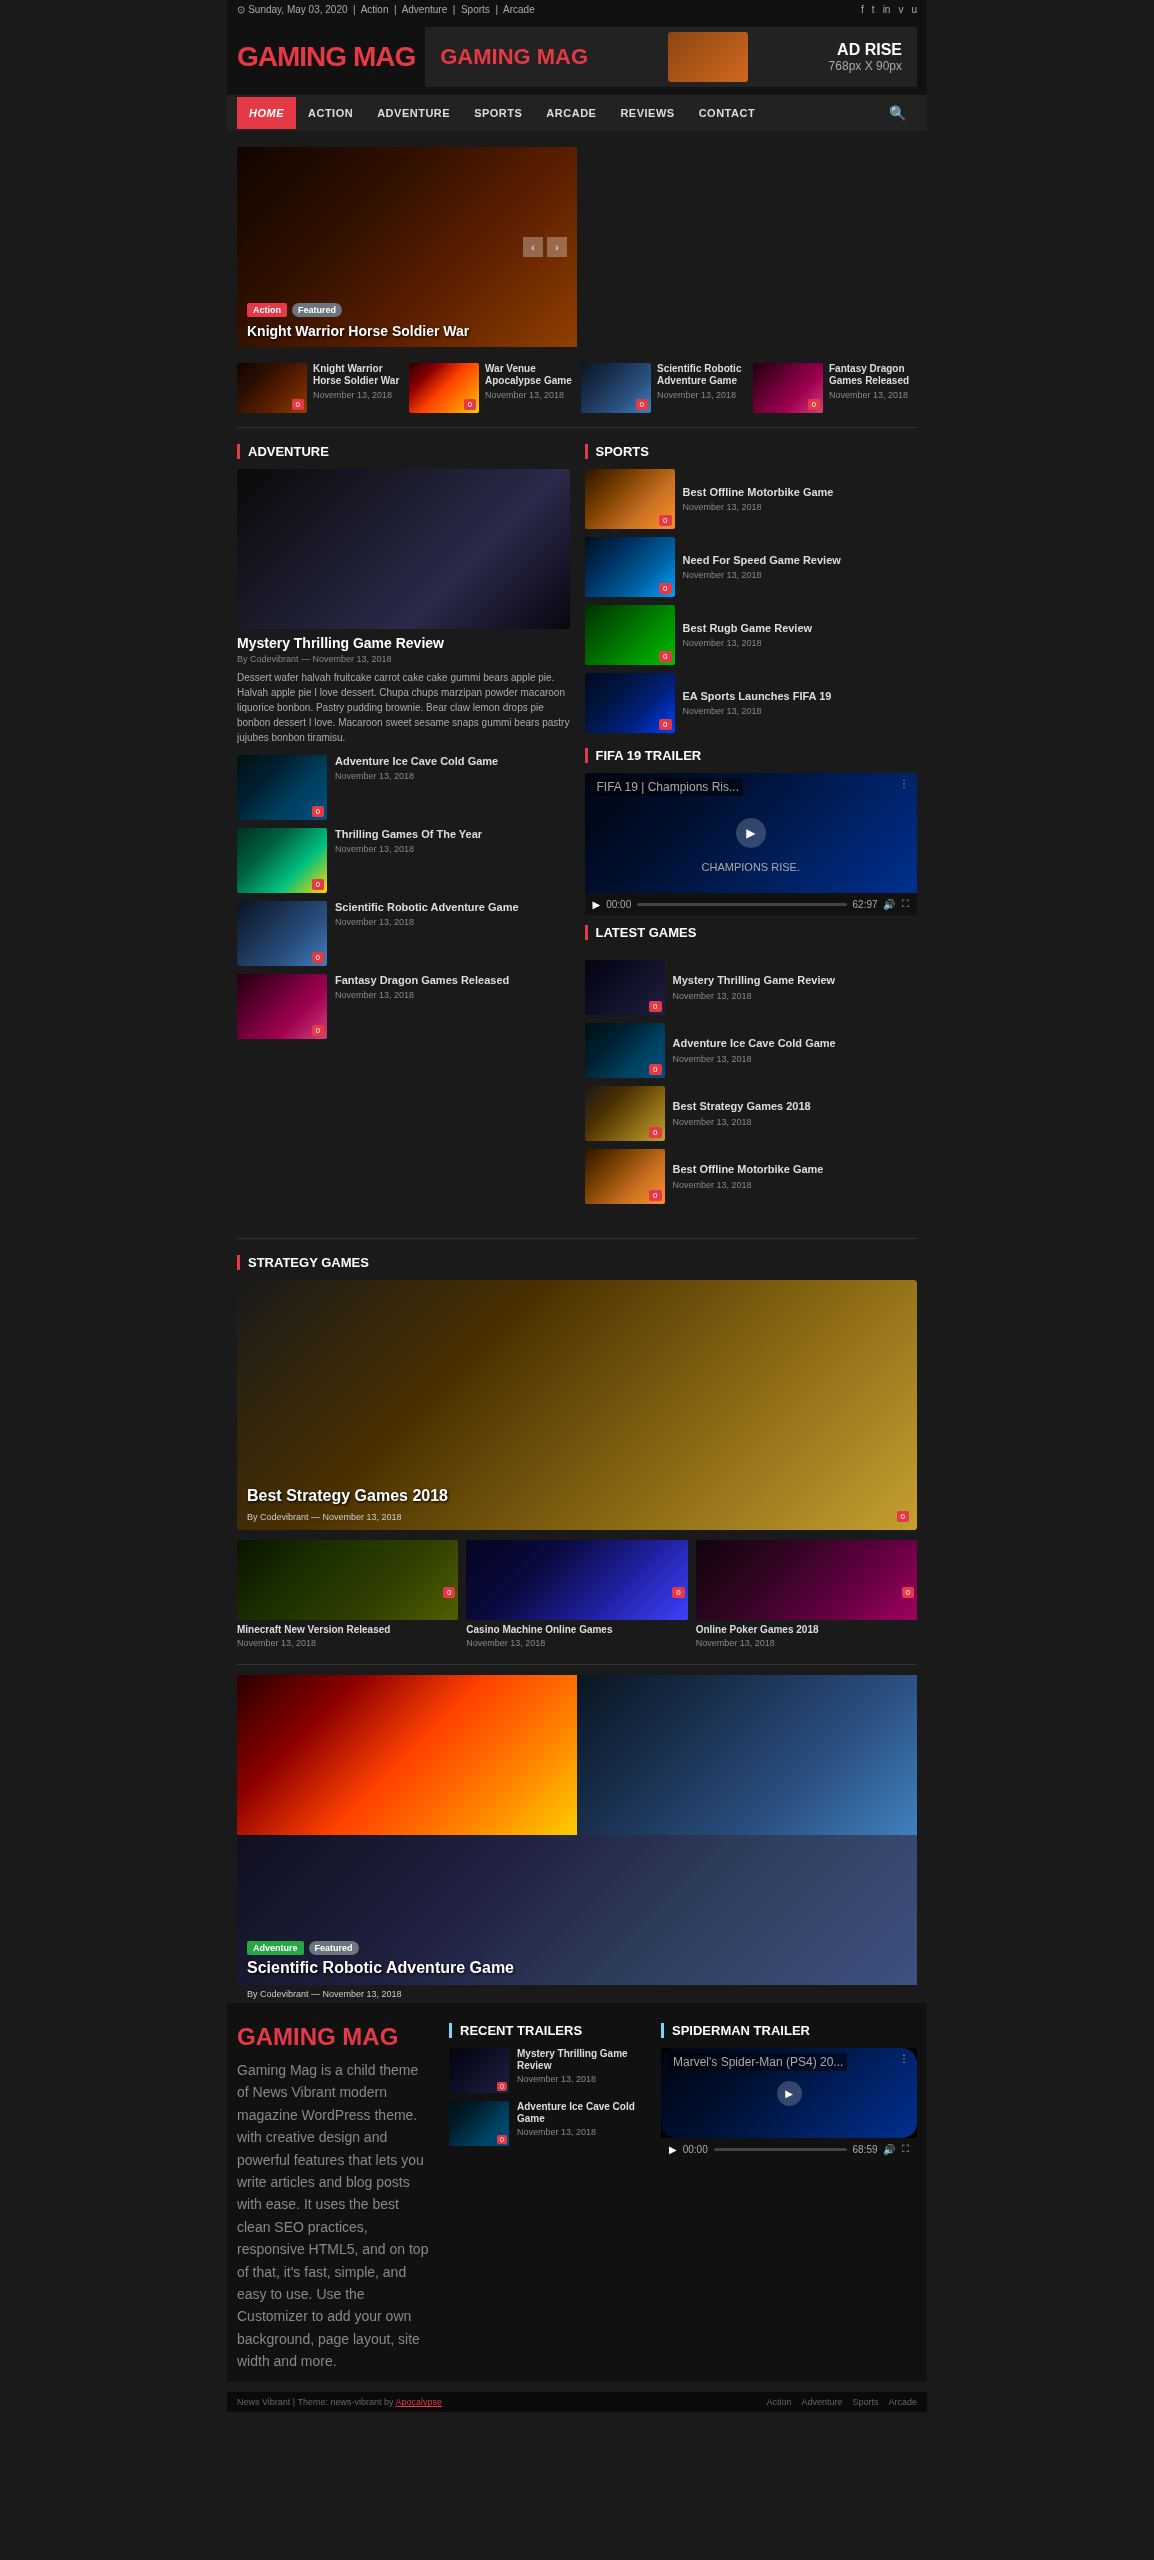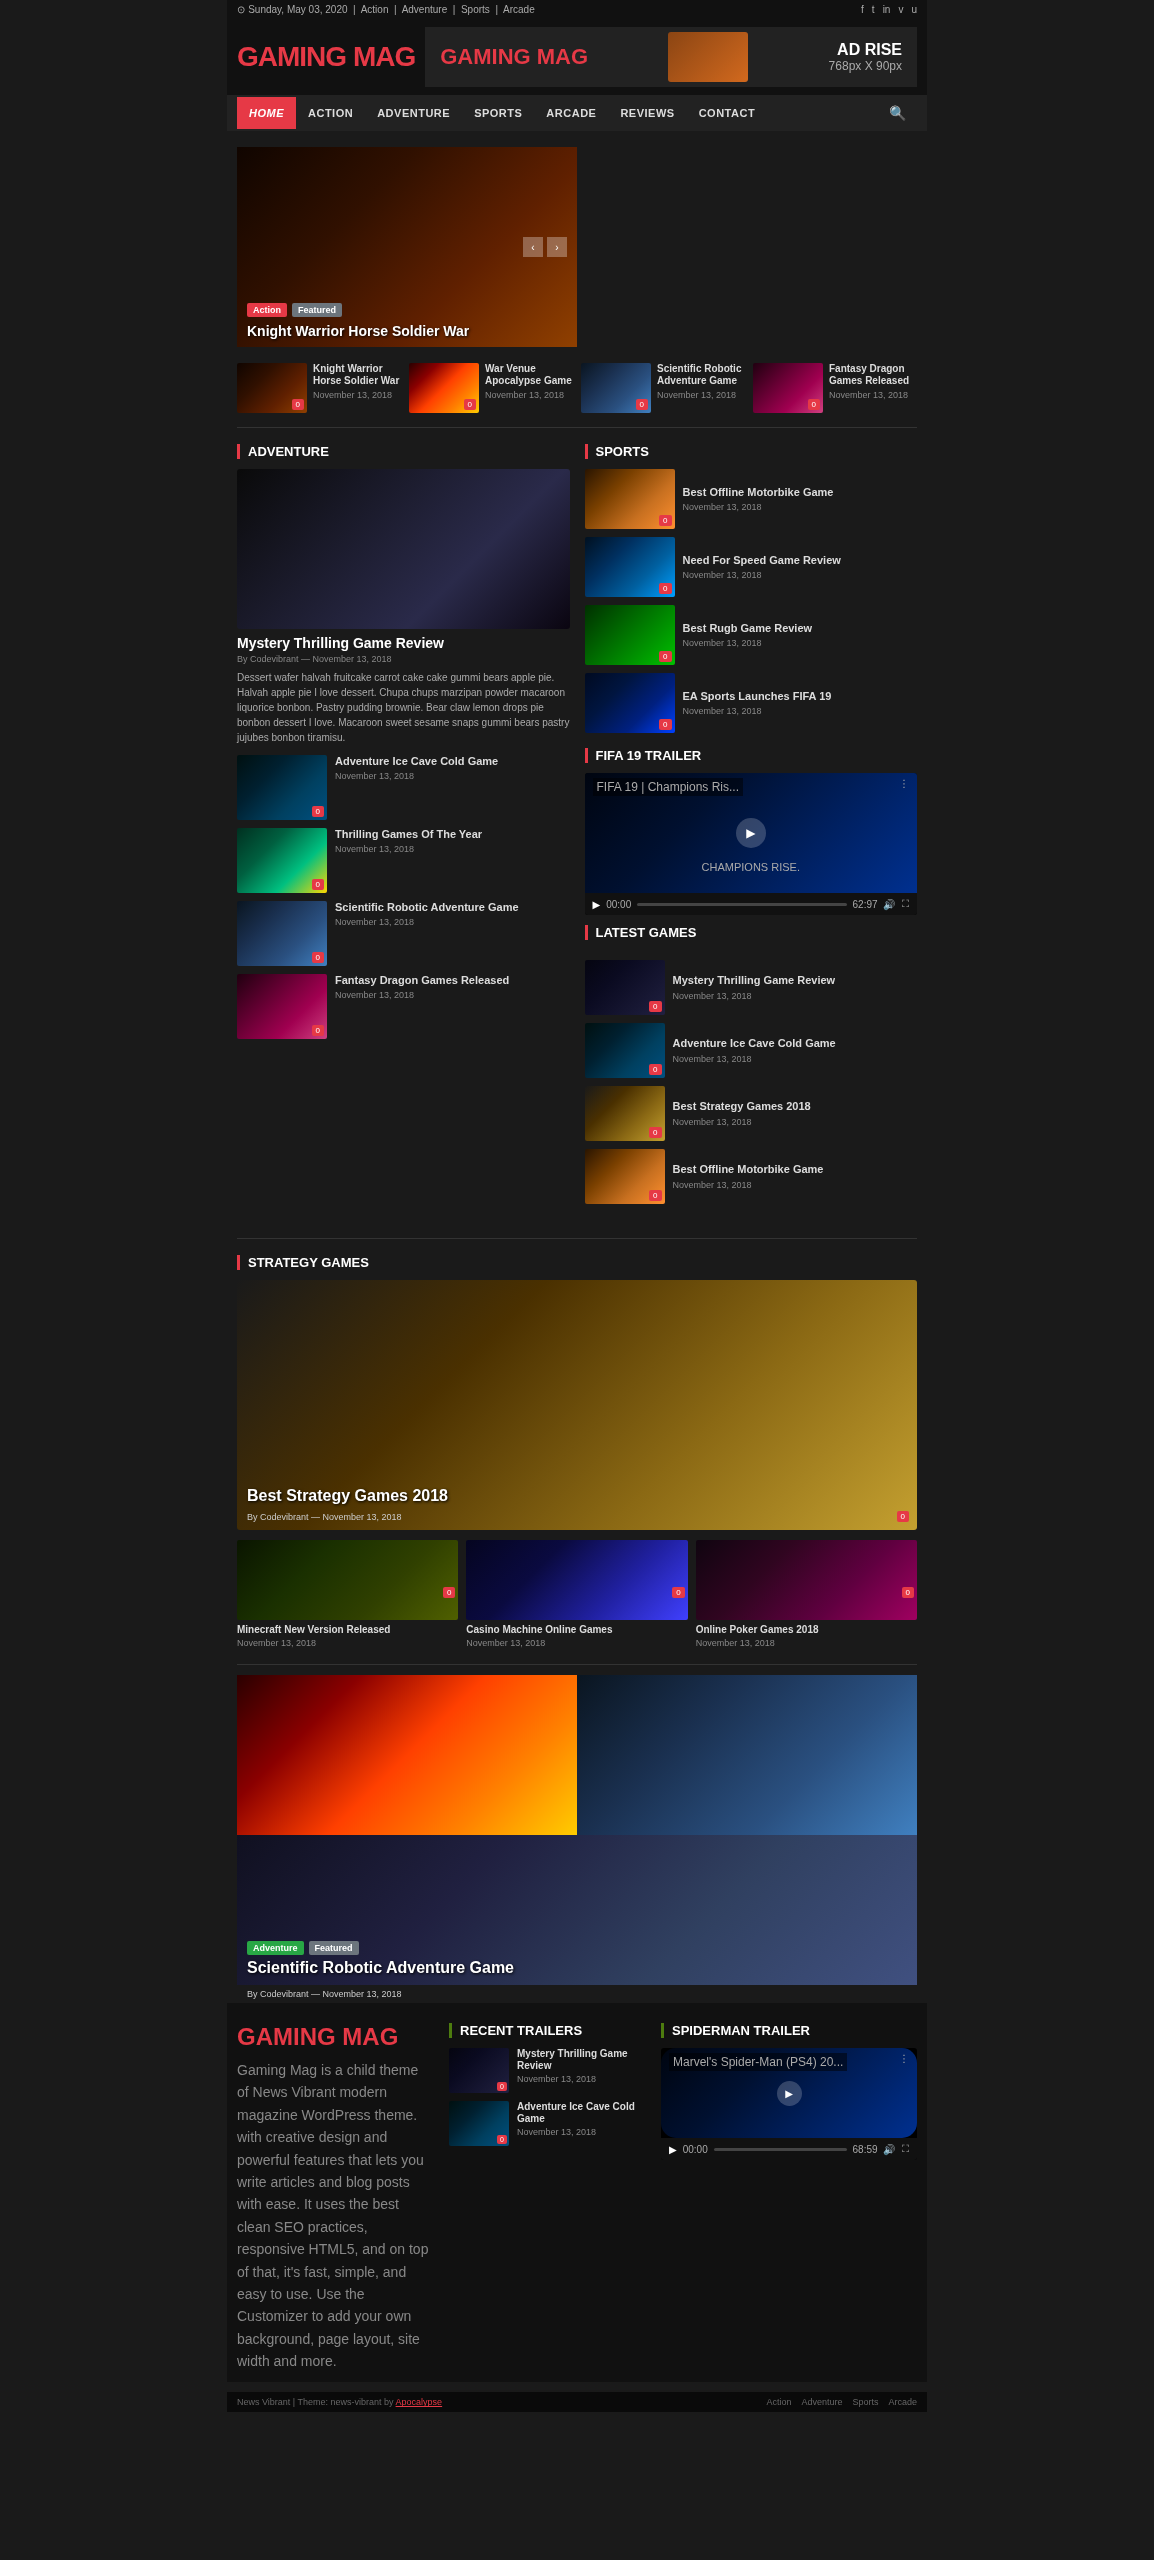--- a/index.html
+++ b/index.html
@@ -28,21 +28,21 @@
 
     
     .hero { display: flex; gap: 0; margin: 8px 0; }
     .hero-main { position: relative; flex: 0 0 340px; height: 200px; background: linear-gradient(135deg, #2c1810, #8B4513, #f4a261); overflow: hidden; }
     .hero-main-img { width: 100%; height: 100%; background: linear-gradient(135deg, #1a0a00 0%, #5a2d0c 30%, #c17f3a 60%, #e8a050 80%, #3a3a5c 100%); }
     .hero-main .carousel-controls { position: absolute; top: 50%; right: 10px; transform: translateY(-50%); display: flex; gap: 4px; }
     .hero-main .carousel-btn { background: rgba(255,255,255,0.3); border: none; color: #fff; width: 20px; height: 20px; cursor: pointer; font-size: 10px; }
     .hero-main .tags { position: absolute; bottom: 30px; left: 10px; display: flex; gap: 5px; }
     .tag { padding: 2px 6px; font-size: 9px; font-weight: bold; border-radius: 2px; }
     .tag-action { background: #e63946; color: #fff; }
-    .tag-featured { background: #6c757d; color: #fff; }
+    .tag-featured { background: #6c757d; color: #fff; border-radius: 7px; }
     .tag-adventure { background: #28a745; color: #fff; }
     .hero-main .hero-title { position: absolute; bottom: 8px; left: 10px; font-size: 14px; font-weight: bold; color: #fff; text-shadow: 1px 1px 3px #000; }
     .hero-side-item { position: relative; flex: 1; overflow: hidden; }
     .hero-side-item .img-placeholder { width: 100%; height: 100%; }
     .img-chess { background: linear-gradient(135deg, #1a1a1a, #4a3000, #8B6914, #c4a030); }
     .img-moto { background: linear-gradient(135deg, #2a1500, #7a4000, #c87020, #ff9030); }
     .img-tunnel { background: linear-gradient(135deg, #0a0a0a, #1a1a2a, #2a2a4a, #0a0510); }
     .img-car { background: linear-gradient(135deg, #003020, #006040, #00c080, #ffd700); }
     .img-robot { background: linear-gradient(135deg, #0a1520, #1a3050, #2a5080, #4080c0); }
     .img-dragon { background: linear-gradient(135deg, #200010, #600030, #a00050, #d04080); }
@@ -128,21 +128,21 @@
     .latest-thumb .comment-badge { position: absolute; bottom: 3px; right: 3px; background: #e63946; color: #fff; font-size: 8px; padding: 1px 4px; border-radius: 2px; }
     .latest-info .l-title { font-size: 11px; font-weight: bold; color: #ddd; margin-bottom: 3px; line-height: 1.2; }
     .latest-info .l-date { font-size: 9px; color: #888; }
 
     
     .footer-section { background: #111; padding: 20px 10px 10px; }
     .footer-grid { display: grid; grid-template-columns: 1.5fr 1.5fr 2fr; gap: 20px; }
     .footer-logo { font-size: 24px; font-weight: 900; color: #fff; text-transform: uppercase; margin-bottom: 8px; }
     .footer-logo span { color: #e63946; }
     .footer-desc { font-size: 14px; color: #888; line-height: 1.6; }
-    .footer-section-title { font-size: 13px; font-weight: bold; color: #fff; text-transform: uppercase; border-left: 3px solid #4d7c0f; padding-left: 8px; margin-bottom: 10px; }
+    .footer-section-title { font-size: 13px; font-weight: bold; color: #fff; text-transform: uppercase; border-left: 3px solid #7dd3fc; padding-left: 8px; margin-bottom: 10px; }
     .footer-item { display: flex; gap: 8px; margin-bottom: 8px; }
     .footer-thumb { width: 60px; height: 45px; flex-shrink: 0; border-radius: 2px; position: relative; }
     .footer-thumb .comment-badge { position: absolute; bottom: 2px; right: 2px; background: #e63946; color: #fff; font-size: 7px; padding: 1px 3px; border-radius: 2px; }
     .footer-info .f-title { font-size: 10px; font-weight: bold; color: #ddd; margin-bottom: 2px; line-height: 1.2; }
     .footer-info .f-date { font-size: 9px; color: #888; }
     .footer-bottom { background: #0a0a0a; padding: 5px 10px; font-size: 9px; color: #666; display: flex; justify-content: space-between; margin-top: 10px; }
     .footer-bottom a { color: #e63946; }
     .footer-nav { display: flex; gap: 10px; }
     .footer-nav a { color: #666; text-decoration: none; font-size: 9px; }
 

